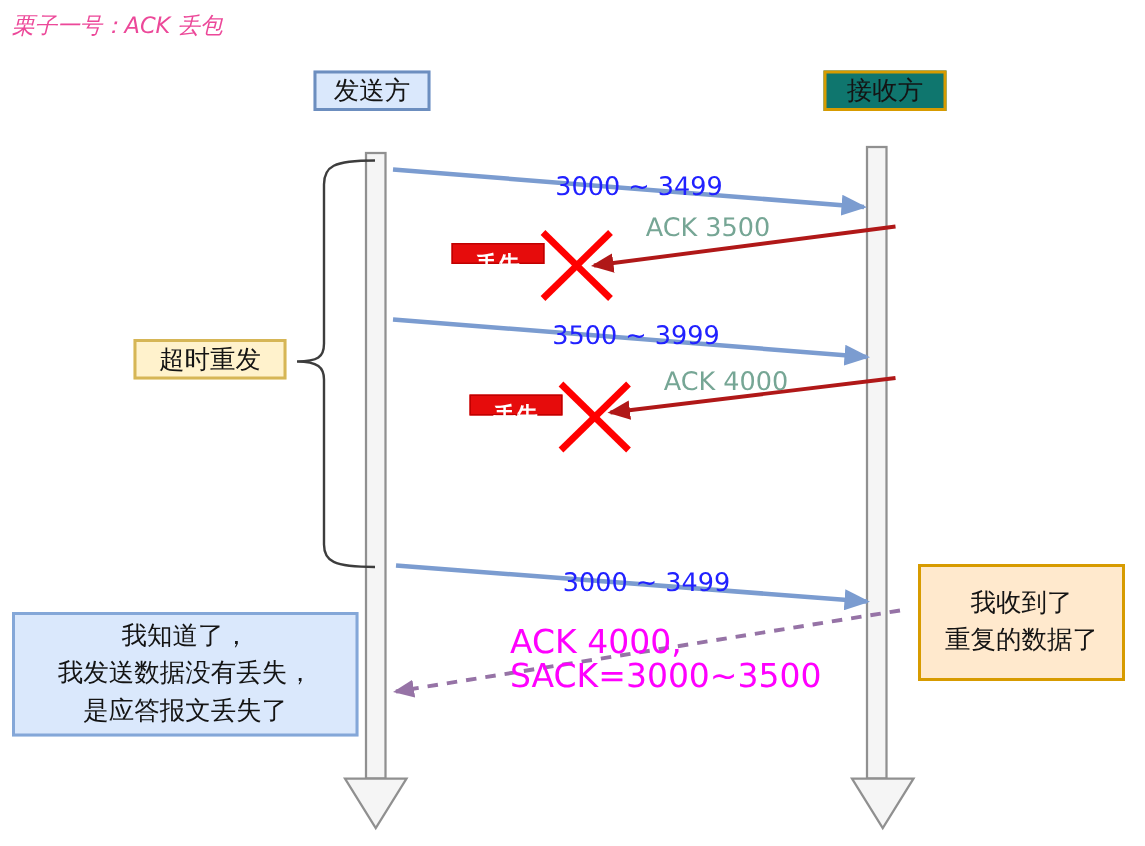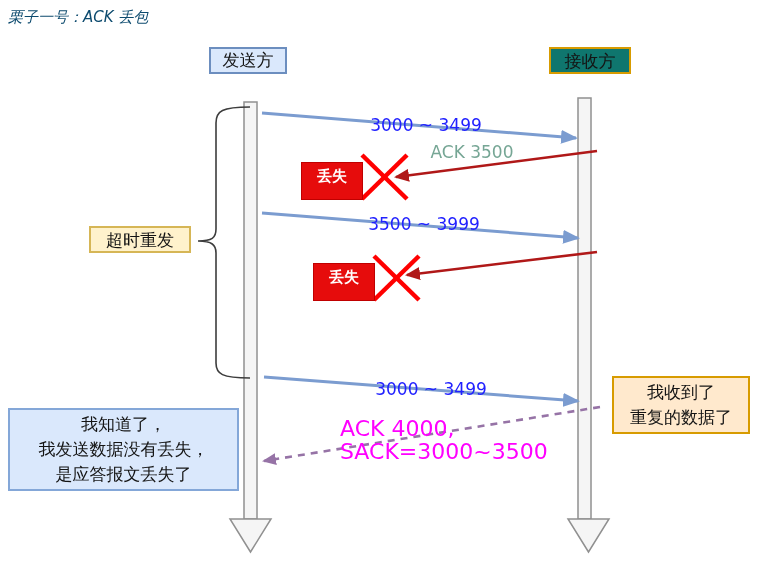--- a/index.html
+++ b/index.html
@@ -9,42 +9,42 @@
     width: 763px; height: 564px; overflow: hidden;
   }
   #canvas {
     position: relative; width: 763px; height: 564px; background: #ffffff;
   }
   #canvas > svg { position: absolute; left: 0; top: 0; z-index: 1; }
   .overlay { position: absolute; z-index: 2; }
 
   .diagram-title {
     left: 8px; top: 8px;
-    font-size: 15px; font-style: italic; color: #0c4a6e;
+    font-size: 15px; font-style: italic; color: #ec4899;
     white-space: nowrap;
   }
   .actor-label {
     height: 27px; line-height: 24px; text-align: center;
     font-size: 17px; color: #141414; white-space: nowrap;
   }
   .actor-sender {
     left: 209px; top: 47px; width: 78px;
     background: #dae8fc; border: 2px solid #6c8ebf; font-family: Liberation Serif, serif;
   }
   .actor-receiver {
     left: 549px; top: 47px; width: 82px;
     background: #0f766e; border: 2px solid #d79b00;
   }
   .timeout-label {
     left: 89px; top: 226px; width: 102px; height: 27px;
     line-height: 24px; text-align: center; font-size: 17px; color: #141414;
     background: #fff2cc; border: 2px solid #d6b656; white-space: nowrap;
   }
   .lost-badge {
-    width: 62px; height: 38px; line-height: 26px; text-align: center;
+    width: 62px; height: 14px; line-height: 26px; text-align: center;
     background: #e60c0c; border: 1px solid #c00000;
     color: #ffffff; font-size: 15px; font-weight: bold; white-space: nowrap;
   }
   .lost-1 { left: 301px; top: 162px; }
   .lost-2 { left: 313px; top: 263px; }
   .msg-label {
     width: 130px; text-align: center; font-size: 17px; white-space: nowrap;
   }
   .msg-data { color: #2121ff; }
   .msg-ack  { color: #76a695; }
@@ -55,21 +55,21 @@
   .msg-data3 { left: 366px; top: 379px; }
   .msg-sack {
     left: 340px; top: 417px; width: 175px; text-align: left;
     font-size: 22px; line-height: 23px; color: #ff00ff; white-space: nowrap;
   }
   .note {
     text-align: center; font-size: 17px; line-height: 25px; color: #141414;
     white-space: nowrap;
   }
   .note-receiver {
-    left: 612px; top: 376px; width: 138px; padding: 2px 0;
+    left: 612px; top: 376px; width: 138px; padding: 12px 0;
     background: #ffe9cd; border: 2px solid #d79b00;
   }
   .note-sender {
     left: 8px; top: 408px; width: 231px; padding: 2px 0;
     background: #dae8fc; border: 2px solid #84a7d8;
   }
 </style>
 </head>
 <body>
 
@@ -121,20 +121,21 @@
   <div class="overlay actor-label actor-sender">发送方</div>
   <div class="overlay actor-label actor-receiver">接收方</div>
 
   <div class="overlay timeout-label">超时重发</div>
 
   <div class="overlay msg-label msg-data msg-data1">3000 ~ 3499</div>
   <div class="overlay msg-label msg-ack msg-ack1">ACK 3500</div>
   <div class="overlay lost-badge lost-1">丢失</div>
 
   <div class="overlay msg-label msg-data msg-data2">3500 ~ 3999</div>
+  <div class="overlay msg-label msg-ack msg-ack2">ACK 4000</div>
   <div class="overlay lost-badge lost-2">丢失</div>
 
   <div class="overlay msg-label msg-data msg-data3">3000 ~ 3499</div>
 
   <div class="overlay msg-sack">
     <div>ACK 4000,</div>
     <div>SACK=3000~3500</div>
   </div>
 
   <div class="overlay note note-receiver">

